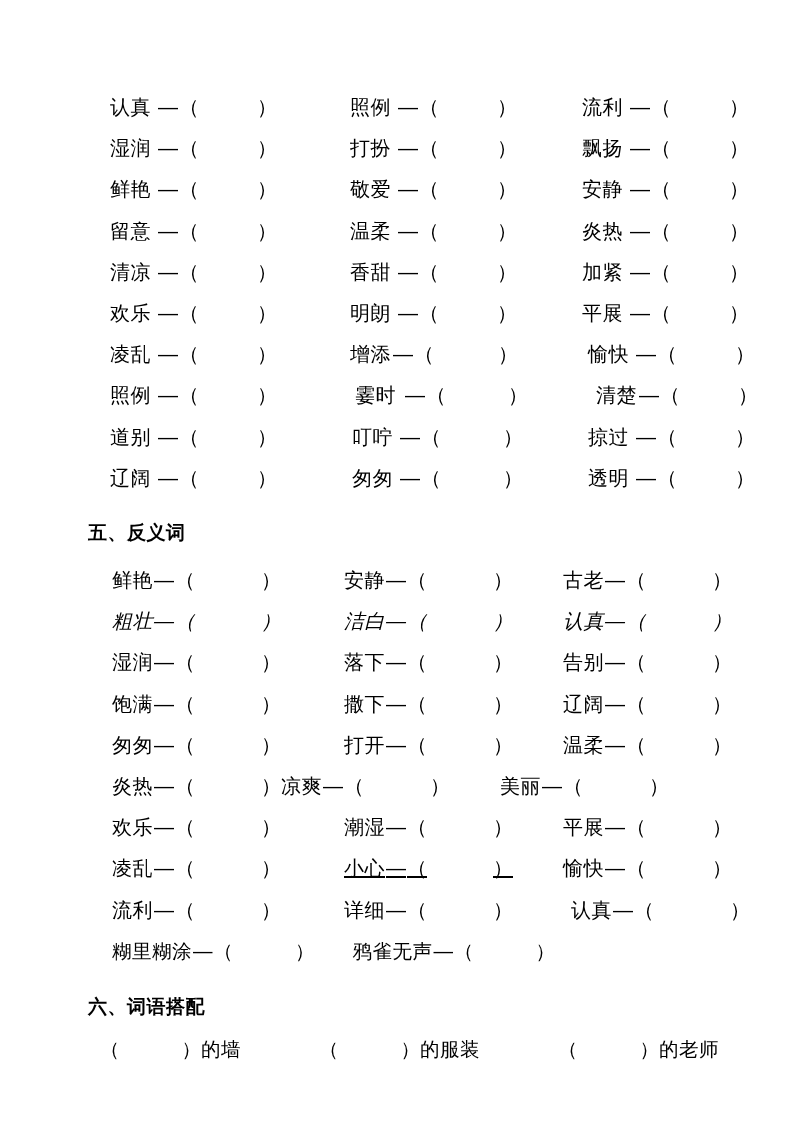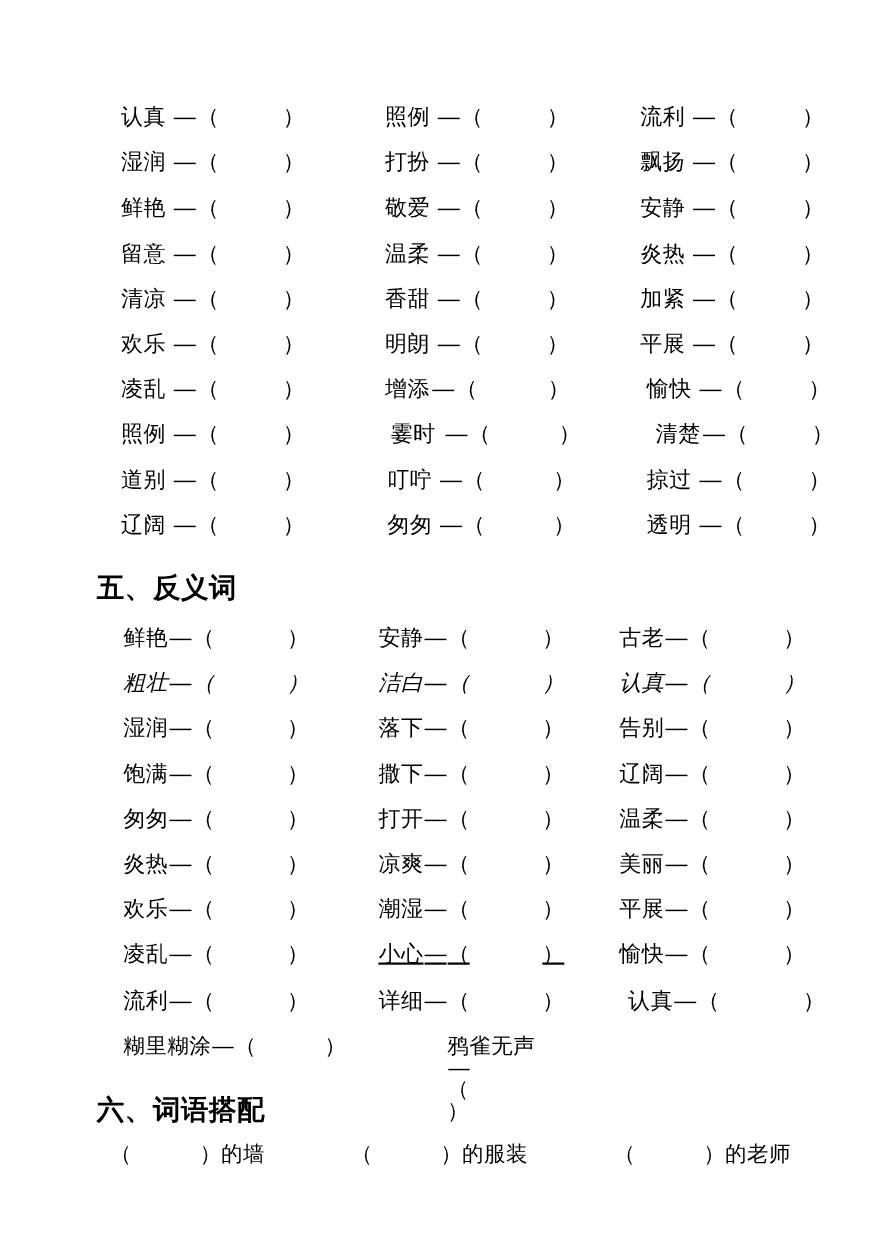--- a/index.html
+++ b/index.html
@@ -44,21 +44,21 @@
     padding: 0 1px;
   }
   .paren-open { }
   .blank {
     display: inline-block;
   }
   .paren-close { }
 
   
   .heading {
-    font-size: 25px;
+    font-size: 19px;
     font-weight: bold;
     letter-spacing: 0.5px;
     line-height: 1;
     white-space: nowrap;
     text-align: center;
   }
 
   
   .collo-row {
     display: flex;
@@ -440,21 +440,21 @@
         </div>
       </div>
       <div class="row" style="position: absolute; left: 112px; top: 776px;">
         <div class="cell" style="margin-left: 0px;">
           <span class="word">炎热</span>
           <span class="dash" style="margin-left: 0px;">—</span>
           <span class="paren-open">（</span>
           <span class="blank" style="width: 66px;"></span>
           <span class="paren-close">）</span>
         </div>
-        <div class="cell" style="margin-left: 63px;">
+        <div class="cell" style="">
           <span class="word">凉爽</span>
           <span class="dash" style="margin-left: 0px;">—</span>
           <span class="paren-open">（</span>
           <span class="blank" style="width: 66px;"></span>
           <span class="paren-close">）</span>
         </div>
         <div class="cell" style="margin-left: 50px;">
           <span class="word">美丽</span>
           <span class="dash" style="margin-left: 0px;">—</span>
           <span class="paren-open">（</span>
@@ -534,21 +534,21 @@
     </div>
   <div id="idiom-wrap">
       <div class="idiom-row" style="position: absolute; left: 112px; top: 942px;">
         <div class="cell" style="margin-left: 0px;">
           <span class="word">糊里糊涂</span>
           <span class="dash" style="margin-left: 0px;">—</span>
           <span class="paren-open">（</span>
           <span class="blank" style="width: 62px;"></span>
           <span class="paren-close">）</span>
         </div>
-        <div class="cell" style="margin-left: 92px; flex-direction: column;">
+        <div class="cell" style="margin-left: 38px;">
           <span class="word">鸦雀无声</span>
           <span class="dash" style="margin-left: 0px;">—</span>
           <span class="paren-open">（</span>
           <span class="blank" style="width: 62px;"></span>
           <span class="paren-close">）</span>
         </div>
       </div>
     </div>
 
   <div id="collo-heading-wrap">

